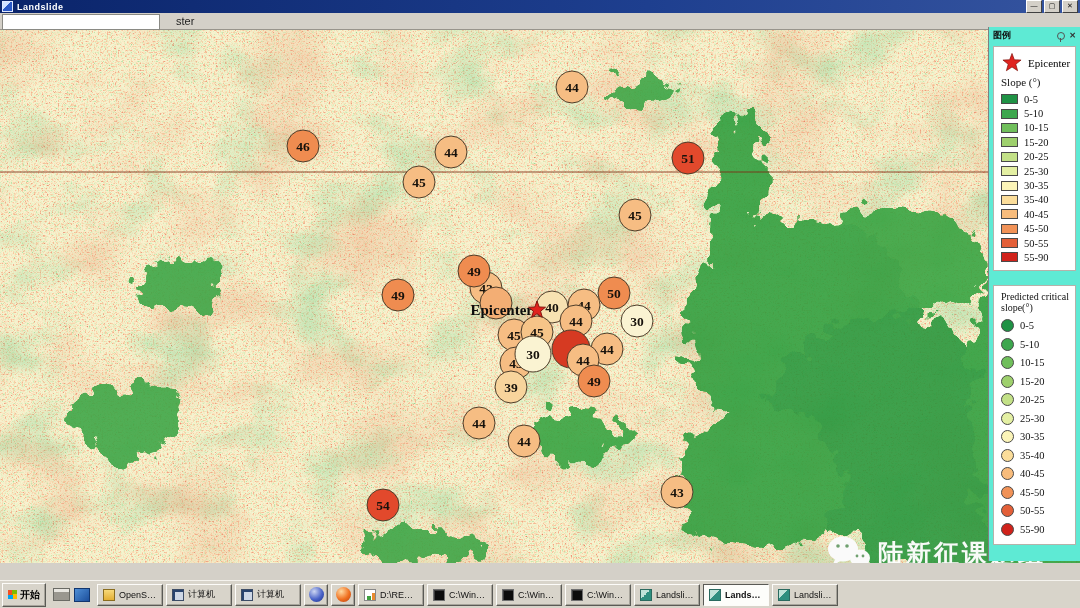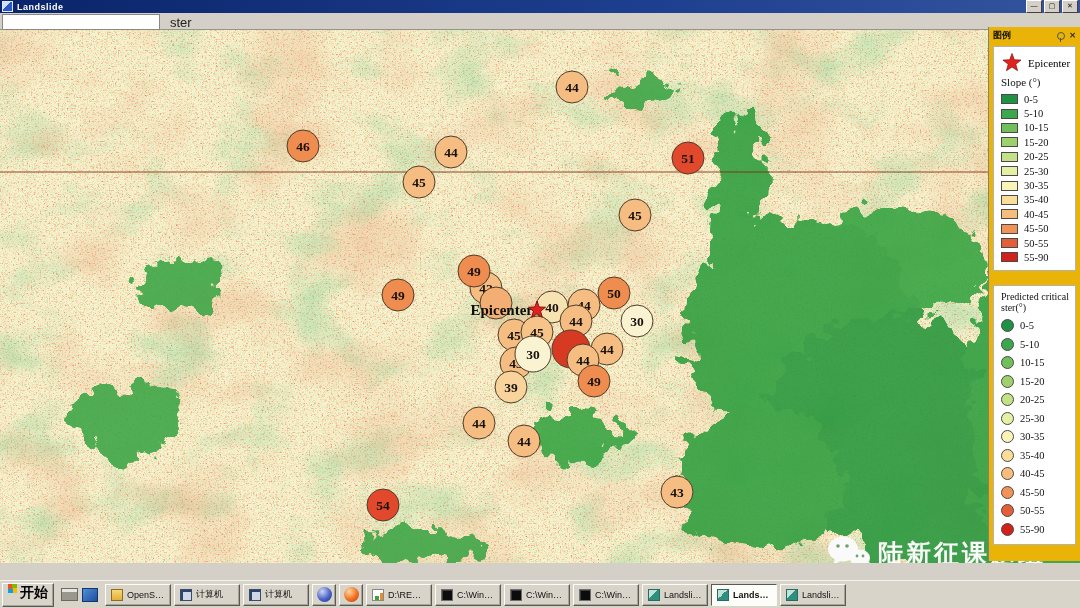--- a/index.html
+++ b/index.html
@@ -9,31 +9,31 @@
   #titlebar{position:absolute;top:0;left:0;width:1080px;height:13px;
     background:linear-gradient(90deg,#0a246a,#1e3f8f 60%,#35549f);display:flex;align-items:center;padding:0 2px;box-sizing:border-box;}
   .appicon{width:9px;height:9px;background:linear-gradient(135deg,#cfe0ff 40%,#2a58c6 40%);border:1px solid #dfe8ff;margin-right:4px;}
   .apptitle{color:#fff;font-size:9px;font-weight:bold;letter-spacing:.5px;}
   .winbtns{margin-left:auto;display:flex;gap:2px;}
   .wbtn{width:14px;height:11px;background:#d4d0c8;border:1px solid;border-color:#fff #404040 #404040 #fff;
     font-size:7px;line-height:9px;text-align:center;color:#111;}
   
   #toolbar{position:absolute;top:13px;left:0;width:1080px;height:17px;background:#d4d0c8;border-bottom:1px solid #98948c;box-sizing:border-box;}
   .toolwhite{position:absolute;left:2px;top:1px;width:156px;height:14px;background:#fff;border:1px solid #8a8a84;}
-  .toolser{position:absolute;left:170px;top:2px;font-size:13px;color:#222;}
+  .toolser{position:absolute;left:176px;top:2px;font-size:11px;color:#222;}
   
   #map{position:absolute;top:30px;left:0;width:1080px;height:533px;overflow:hidden;}
   .stnum{font-family:"Liberation Serif","DejaVu Serif",serif;font-size:13.5px;font-weight:bold;fill:#17120c;text-anchor:middle;}
   .epitext{font-family:"Liberation Serif","DejaVu Serif",serif;font-size:15px;font-weight:600;fill:#0d0d0d;text-anchor:end;}
   .station{stroke:#4d3d2a;stroke-width:1;}
   
   #watermark{position:absolute;left:826px;top:504px;display:flex;align-items:center;gap:6px;pointer-events:none;}
   #wmtext{color:#fff;font-size:25px;font-weight:bold;letter-spacing:3px;opacity:.96;text-shadow:0 0 2px rgba(120,150,120,.4);}
   
-  #legend{position:absolute;left:988px;top:27px;width:92px;height:534px;background:#eab308;
+  #legend{position:absolute;left:988px;top:27px;width:92px;height:534px;background:#5eead4;
     border-left:1px solid #808080;box-sizing:border-box;}
   .lheader{display:flex;align-items:center;padding:2px 4px 1px 4px;font-size:9px;font-weight:bold;color:#111;}
   .lhicons{margin-left:auto;display:flex;align-items:center;gap:4px;}
   .pin{width:6px;height:6px;border:1px solid #555;border-radius:50%;position:relative;}
   .pin::after{content:"";position:absolute;left:2px;top:5px;width:1px;height:4px;background:#555;}
   .lclose{font-size:8px;color:#333;line-height:8px;}
   .lbox{background:#fff;margin:3px 4px 0 4px;padding:5px 3px 5px 7px;border:1px solid #b5b2aa;}
   .starrow{display:flex;align-items:center;gap:5px;margin:1px 0 3px 0;}
   .serif{font-family:"Liberation Serif","DejaVu Serif",serif;}
   .ltitle{font-size:11px;margin:1px 0 4px 0;color:#111;}
@@ -48,21 +48,21 @@
     display:flex;align-items:center;justify-content:flex-end;gap:5px;padding-right:3px;box-sizing:border-box;}
   .scale-label{font-size:9px;color:#222;}
   .scale-combo{width:86px;height:13px;background:#fff;border:1px solid #7f7f7f;display:flex;align-items:center;box-sizing:border-box;}
   .scale-value{flex:1;font-size:8.5px;padding-left:3px;color:#111;white-space:nowrap;}
   .combo-arrow{width:12px;height:11px;background:#d4d0c8;border:1px solid;border-color:#fff #404040 #404040 #fff;
     font-size:6px;line-height:10px;text-align:center;color:#222;box-sizing:border-box;}
   
   #taskbar{position:absolute;top:580px;left:0;width:1080px;height:28px;background:#d8d4ca;border-top:1px solid #f5f3ee;
     display:flex;align-items:center;gap:3px;padding:0 2px;box-sizing:border-box;}
   .raised{background:#d8d4ca;border:1px solid;border-color:#fdfcf9 #5a5a55 #5a5a55 #fdfcf9;box-shadow:inset -1px -1px 0 #a7a49b;}
-  .start{height:22px;display:flex;gap:3px;padding:0 5px;font-size:14px;font-weight:bold;}
+  .start{height:22px;display:flex;align-items:center;gap:3px;padding:0 5px;font-size:10px;font-weight:bold;}
   .winflag{width:9px;height:9px;background:conic-gradient(#7fba00 0 25%,#ffb900 0 50%,#00a4ef 0 75%,#f25022 0);}
   .ql{height:22px;display:flex;align-items:center;gap:4px;padding:0 4px;}
   .qlicon{display:inline-block;}
   .i-printer{width:15px;height:11px;background:linear-gradient(#e8e6e0 30%,#9a978f 30%);border:1px solid #6a6a64;}
   .i-powershell{width:14px;height:12px;background:linear-gradient(135deg,#4f8fd6,#1c4f9c);border:1px solid #12366e;
      color:#fff;font-size:8px;line-height:11px;text-align:center;font-weight:bold;}
   #tasks{display:flex;align-items:center;gap:3px;}
   .task{height:22px;display:flex;align-items:center;gap:4px;padding:0 5px;font-size:9px;color:#111;
     width:66px;box-sizing:border-box;overflow:hidden;white-space:nowrap;}
   .task.icononly{width:24px;justify-content:center;padding:0;}
@@ -296,21 +296,21 @@
             <span class="swatch" style="background: rgb(227, 95, 56);"></span>
             <span class="llabel serif">50-55</span>
           </div>
           <div class="lrow">
             <span class="swatch" style="background: rgb(208, 34, 27);"></span>
             <span class="llabel serif">55-90</span>
           </div>
         </div>
     </div>
     <div class="lbox" style="margin-top:14px">
-      <div class="ctitle serif">Predicted critical ster(°)</div>
+      <div class="ctitle serif">Predicted critical slope(°)</div>
       <div>
           <div class="crow">
             <span class="cswatch" style="background: rgb(31, 146, 69);"></span>
             <span class="llabel serif">0-5</span>
           </div>
           <div class="crow">
             <span class="cswatch" style="background: rgb(61, 167, 78);"></span>
             <span class="llabel serif">5-10</span>
           </div>
           <div class="crow">

